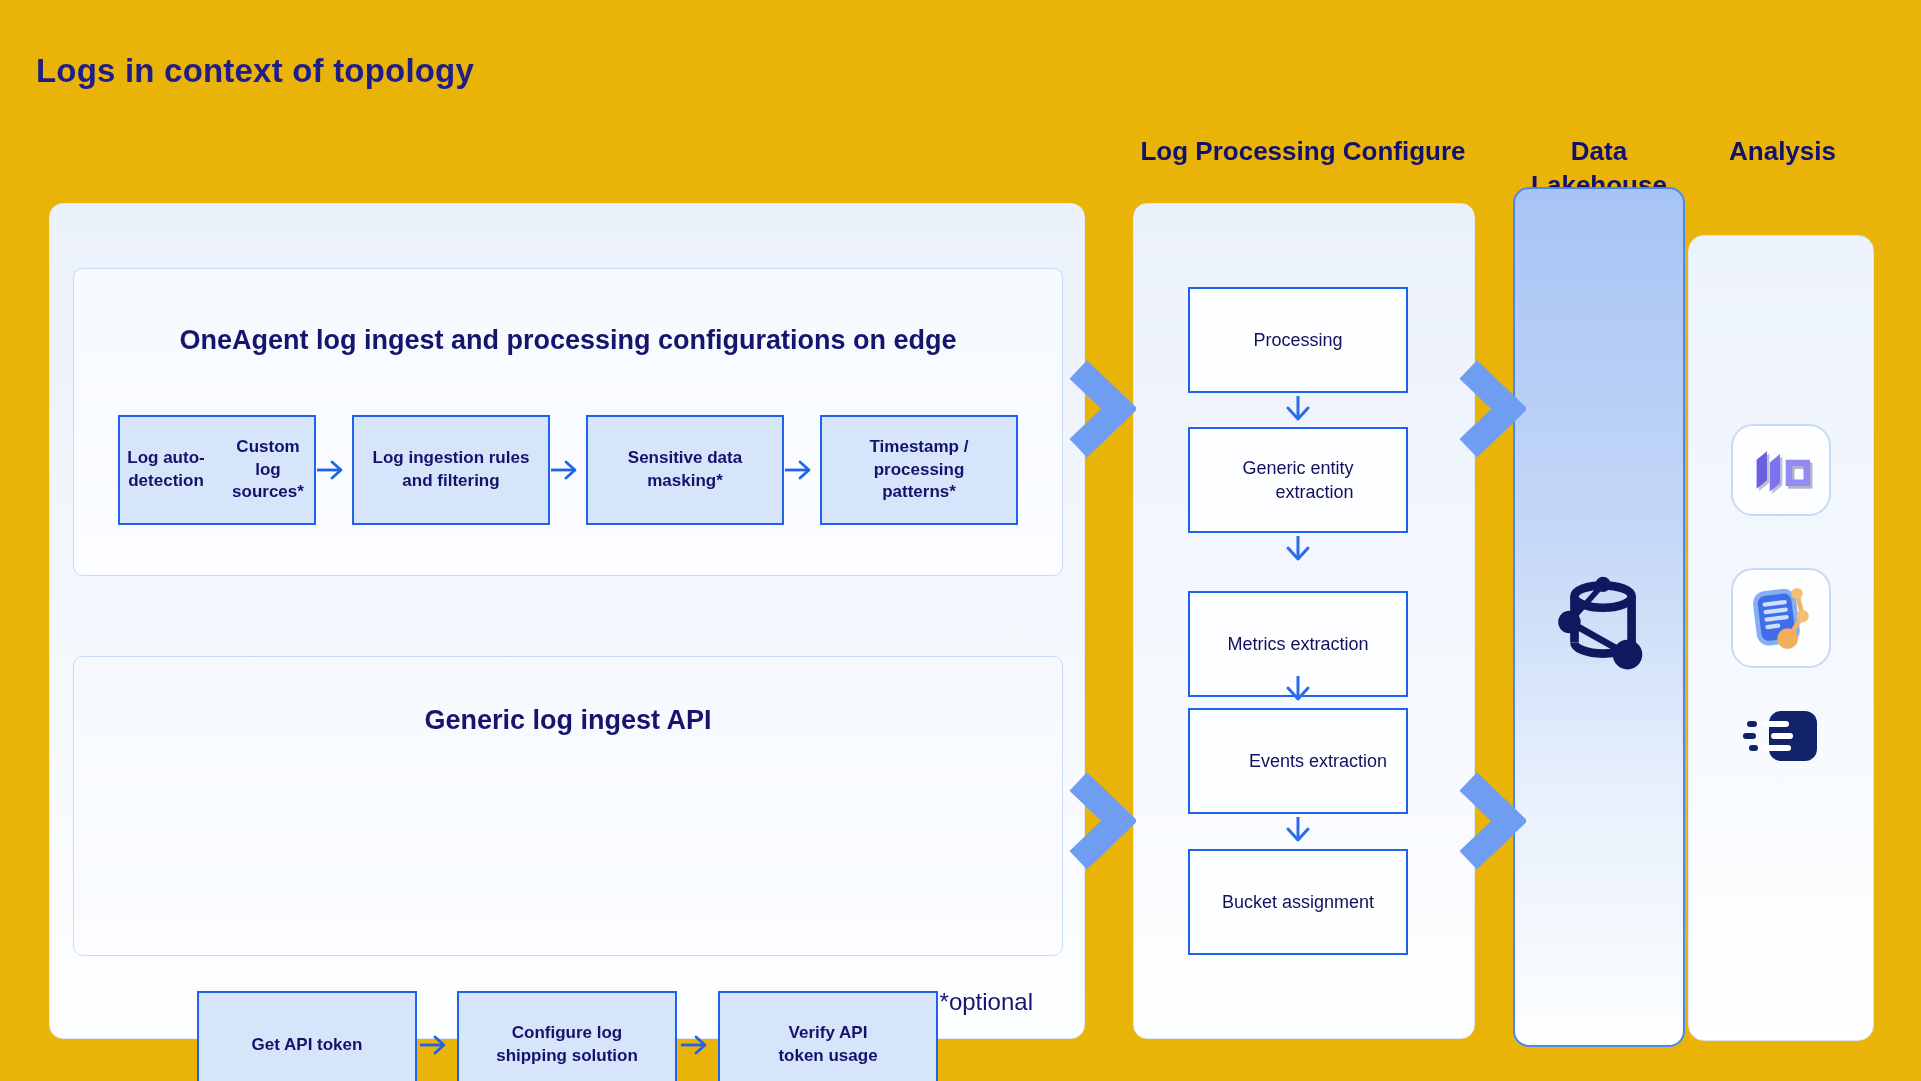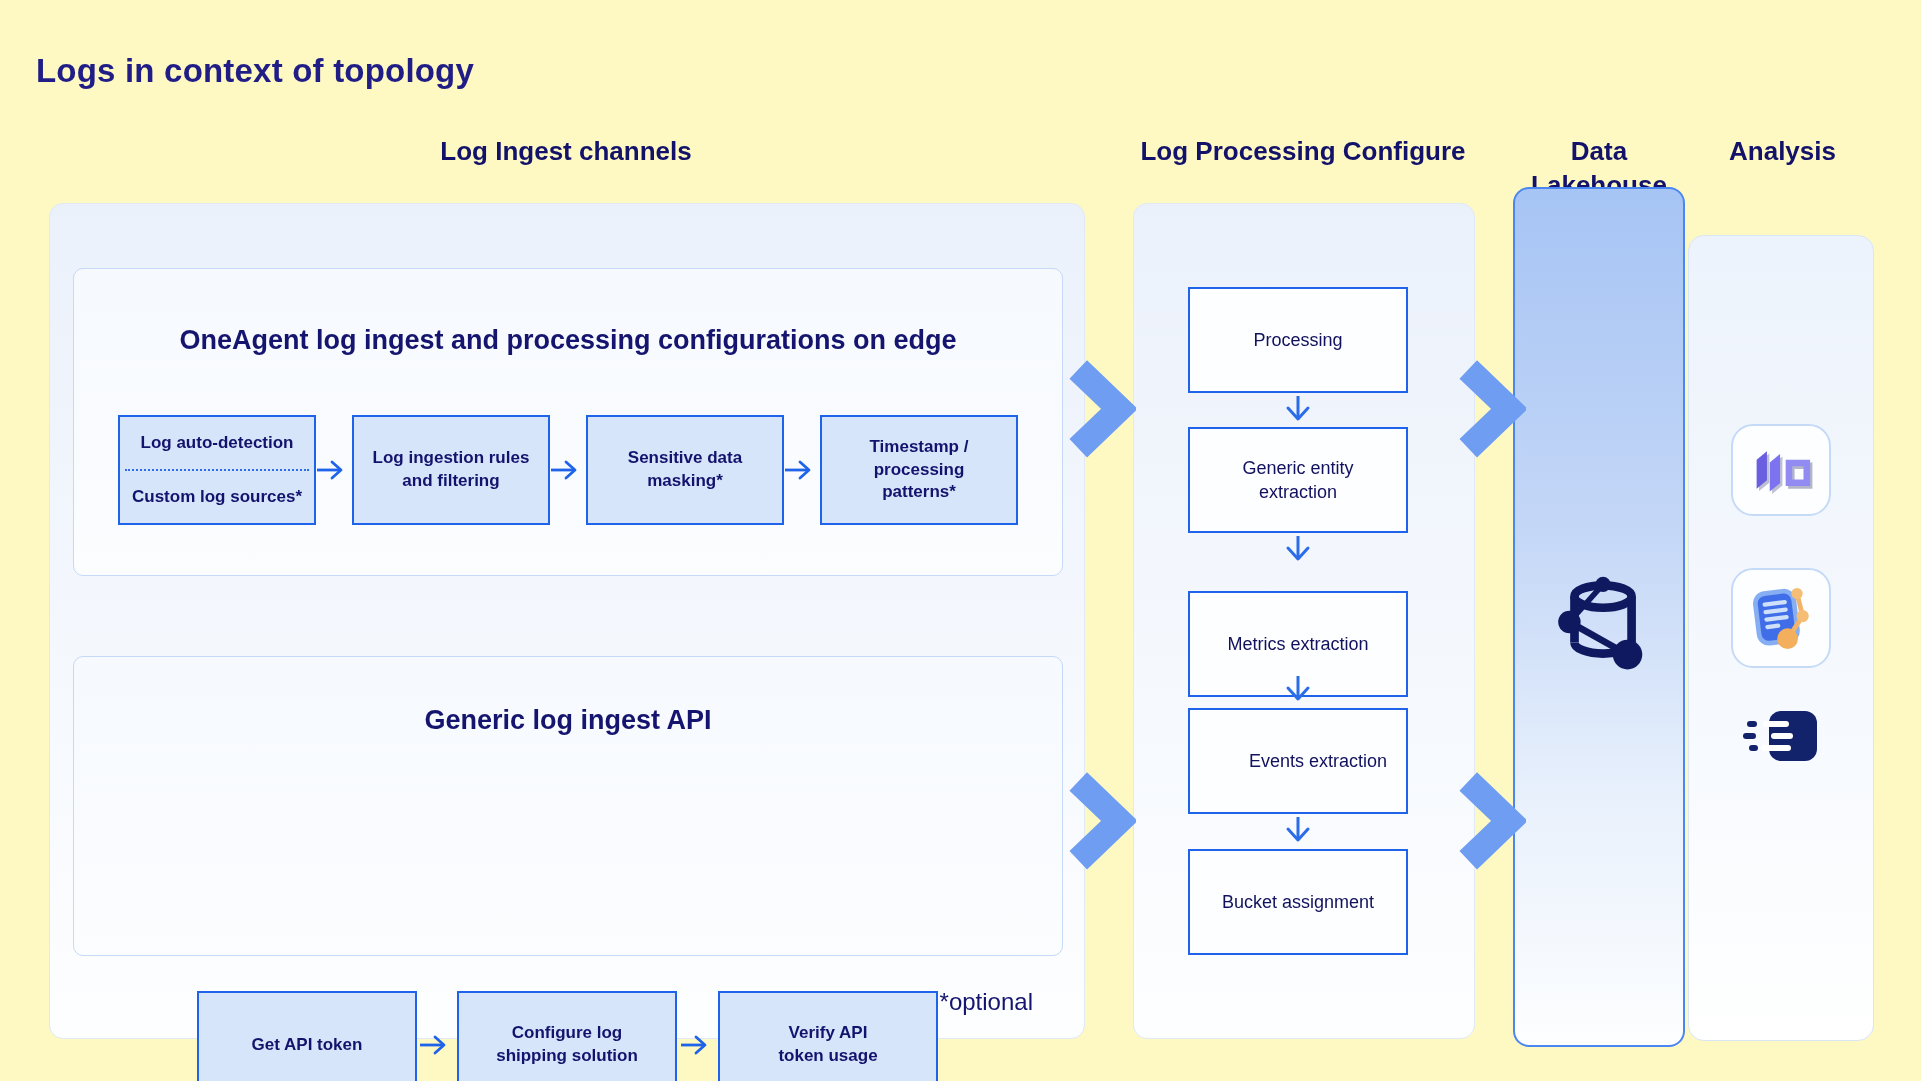--- a/index.html
+++ b/index.html
@@ -1,18 +1,18 @@
 <!DOCTYPE html>
 <html><head>
 <meta charset="utf-8">
 <style>
   html,body{margin:0;padding:0;background:#ffffff;}
   .canvas{
     position:relative;width:1921px;height:1081px;overflow:hidden;
-    font-family:"Liberation Sans", sans-serif;background:#fef9c3;
+    font-family:"Liberation Sans", sans-serif;background:#eab308;
   }
   .title{
     position:absolute;left:36px;top:52px;font-size:33px;font-weight:700;
     color:#201e86;letter-spacing:.2px;
   }
   .colhead{
     position:absolute;top:134px;font-size:26px;font-weight:700;color:#12126b;
     text-align:center;line-height:34px;
   }
   .ch-ingest{left:49px;width:1034px;}
@@ -50,21 +50,21 @@
     background:#d7e5fb;border:2px solid #1e63e9;
     display:flex;align-items:center;justify-content:center;text-align:center;
     font-size:17px;font-weight:600;color:#13136d;line-height:1.35;
     white-space:pre-line;
   }
   .row1{top:146px;width:198px;height:110px;}
   .b1{left:44px;padding:0;}
   .b2{left:278px;}
   .b3{left:512px;}
   .b4{left:746px;}
-  .split{flex-direction:column;align-items:stretch;justify-content:stretch;padding:0;}
+  .split{flex-direction:row;align-items:stretch;justify-content:stretch;padding:0;}
   .split .cell{flex:1;display:flex;align-items:center;justify-content:center;text-align:center;}
   .split .dots{height:0;border-top:2px dotted #2e6ce9;margin:0 5px;}
 
   .row2{top:334px;width:220px;height:108px;}
   .g1{left:123px;}
   .g2{left:383px;}
   .g3{left:644px;}
 
   .harrow{position:absolute;}
   .a1{left:242px;top:191px;}
@@ -74,21 +74,21 @@
   .a5{left:606px;top:378px;}
 
   .optional{
     position:absolute;right:51px;bottom:22px;font-size:24px;font-weight:500;color:#15156f;text-align:center;
   }
 
   
   .pbox{
     position:absolute;left:54px;width:220px;height:106px;box-sizing:border-box;
     background:#fdfeff;border:2px solid #1e63e9;
-    display:flex;align-items:center;justify-content:center;text-align:center;
+    display:flex;align-items:center;justify-content:center;text-align:right;
     font-size:18px;font-weight:500;color:#11115e;line-height:1.35;white-space:pre-line;
   }
   .p1{top:83px;}.p2{top:223px;}.p3{top:363px;margin-top:24px;}.p4{top:504px;padding-left:40px;}.p5{top:645px;}
   .varrow{position:absolute;left:151px;}
   .pa1{top:191px;}.pa2{top:331px;}.pa3{top:471px;}.pa4{top:612px;}
 
   
   .lakehouse{
     position:absolute;left:1513px;top:187px;width:172px;height:860px;
     border-radius:16px;border:2px solid #4b87f2;box-sizing:border-box;
@@ -117,21 +117,20 @@
   .c3{left:1456px;top:357px;}
   .c4{left:1456px;top:769px;}
 </style>
 </head>
 <body>
 
 <div class="canvas">
 
   <div class="title">Logs in context of topology</div>
 
-  <div class="colhead ch-ingest">Log Ingest channels</div>
   <div class="colhead ch-pipeline">Log Processing Configure</div>
   <div class="colhead ch-lake">Data Lakehouse</div>
   <div class="colhead ch-analysis">Analysis</div>
 
   <section class="panel panel-ingest">
 
     <div class="subbox sub-oneagent">
       <div class="subhead subhead-oneagent">OneAgent log ingest and processing configurations on edge</div>
 
       <div class="fbox row1 b1 split">

